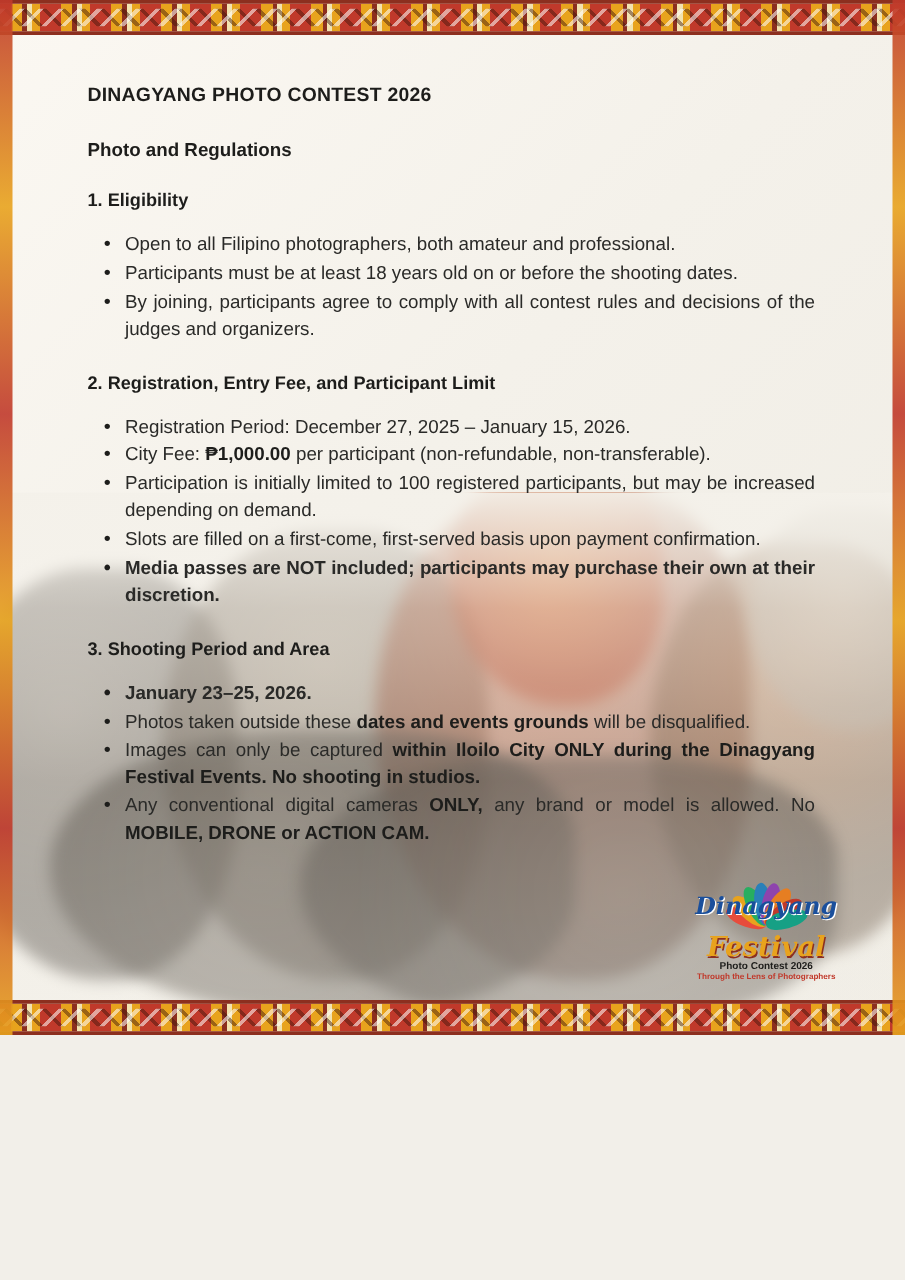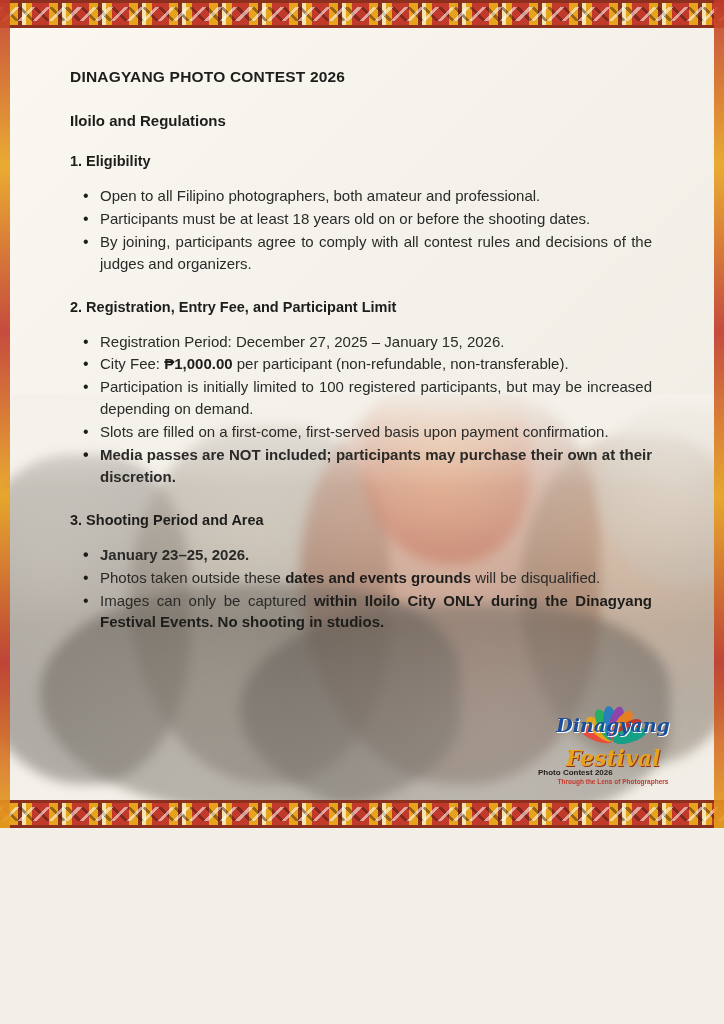--- a/index.html
+++ b/index.html
@@ -190,21 +190,21 @@
     font-size: 22px;
     font-weight: bold;
     font-style: italic;
     color: #e8a31d;
     text-shadow: 1px 1px 0 #8c2f1f;
   }
   .logo-sub {
     position: absolute;
     left: 0; right: 0;
     top: 80px;
-    text-align: left;
+    text-align: center;
     font-size: 8px;
     font-weight: bold;
     color: #1d1d1b;
   }
   .logo-tag {
     position: absolute;
     left: 0; right: 0;
     top: 90px;
     text-align: center;
     font-size: 6.5px;
@@ -234,21 +234,21 @@
     </div>
   <div class="border-strip border-bottom">
       <div class="zig"></div>
     </div>
   <div class="side-strip side-left"></div>
   <div class="side-strip side-right"></div>
 
   <div class="content">
 
     <p class="doc-title">DINAGYANG PHOTO CONTEST 2026</p>
-    <p class="subtitle">Iloilo and Regulations</p>
+    <p class="subtitle">Photo and Regulations</p>
 
     <p class="section-heading">1. Eligibility</p>
     <ul class="bullets">
       <li>Open to all Filipino photographers, both amateur and professional.</li>
       <li>Participants must be at least 18 years old on or before the shooting dates.</li>
       <li>By joining, participants agree to comply with all contest rules and decisions of the judges and organizers.</li>
     </ul>
 
     <p class="section-heading section-2">2. Registration, Entry Fee, and Participant Limit</p>
     <ul class="bullets">
@@ -262,20 +262,23 @@
     </ul>
 
     <p class="section-heading">3. Shooting Period and Area</p>
     <ul class="bullets">
       <li class="b">January 23–25, 2026.</li>
       <li>
         <span>Photos taken outside these </span><span class="b">dates and events grounds</span><span> will be disqualified.</span>
       </li>
       <li>
         <span>Images can only be captured </span><span class="b">within Iloilo City ONLY during the Dinagyang Festival Events. No shooting in studios.</span>
+      </li>
+      <li>
+        <span>Any conventional digital cameras </span><span class="b">ONLY,</span><span> any brand or model is allowed. No </span><span class="b">MOBILE, DRONE or ACTION CAM.</span>
       </li>
     </ul>
 
   </div>
 
   <div class="logo">
     <div class="burst">
       <div class="pet" style="background:#e74c3c; transform: rotate(-70deg);"></div>
       <div class="pet" style="background:#e8a31d; transform: rotate(-50deg);"></div>
       <div class="pet" style="background:#27ae60; transform: rotate(-28deg);"></div>

